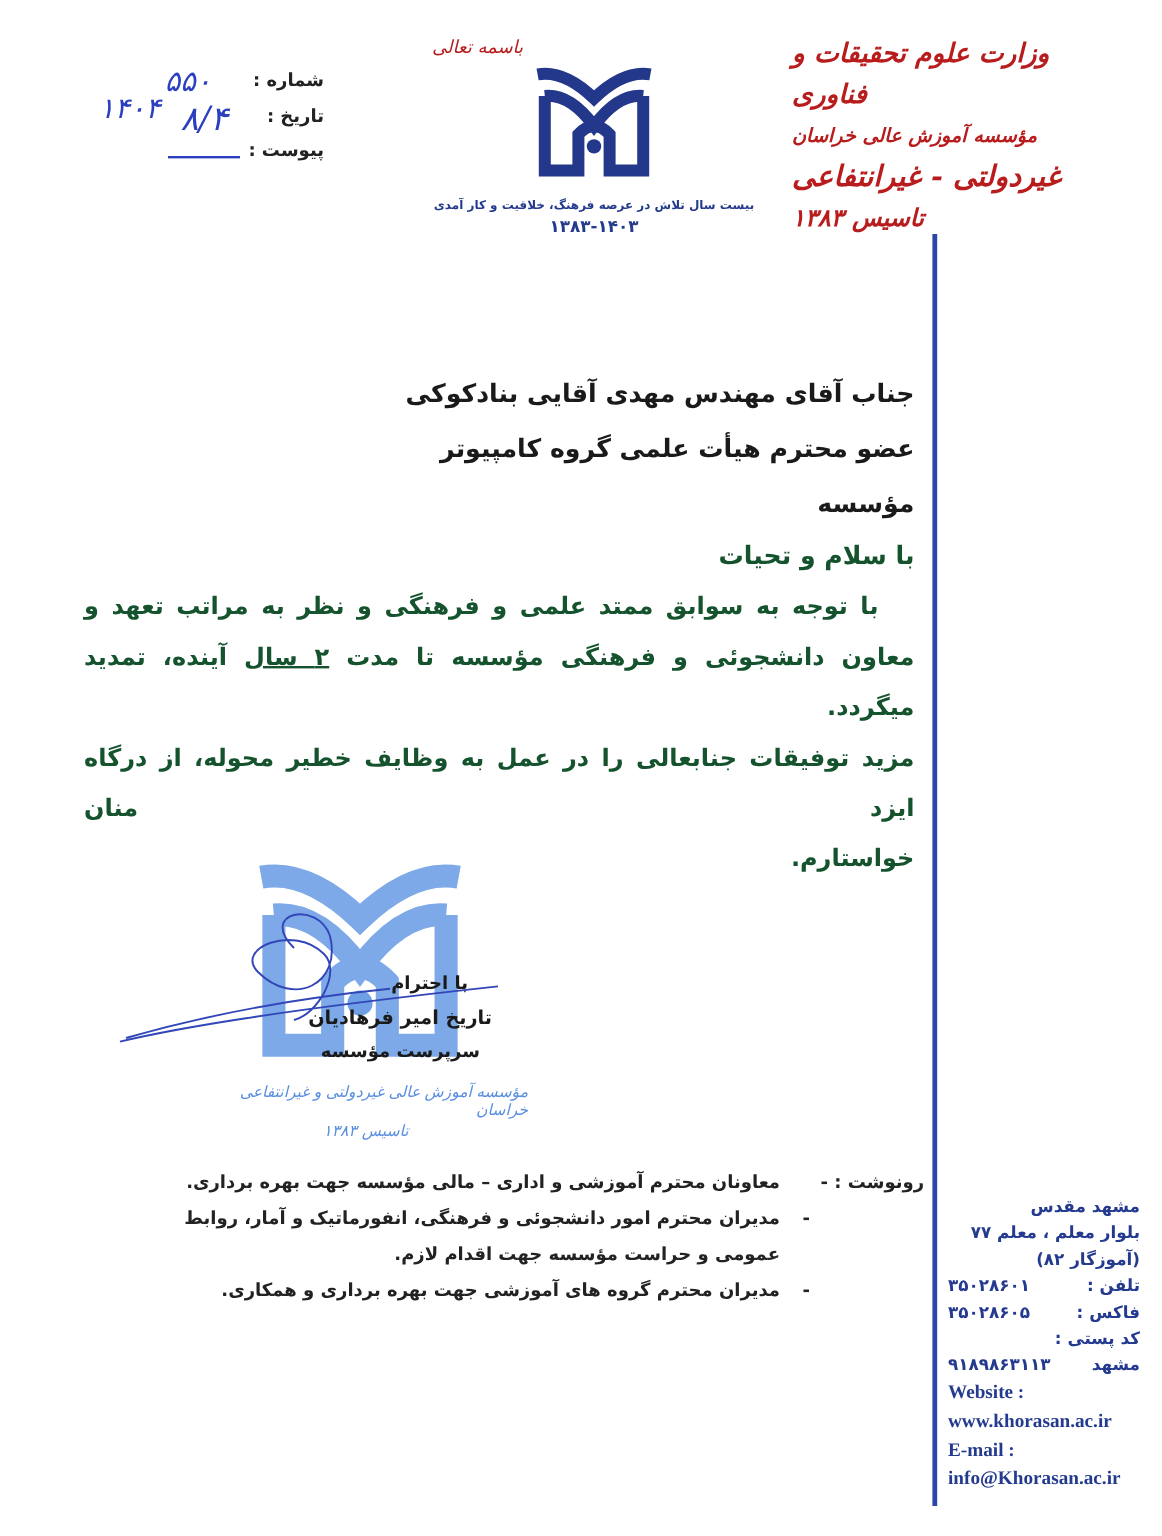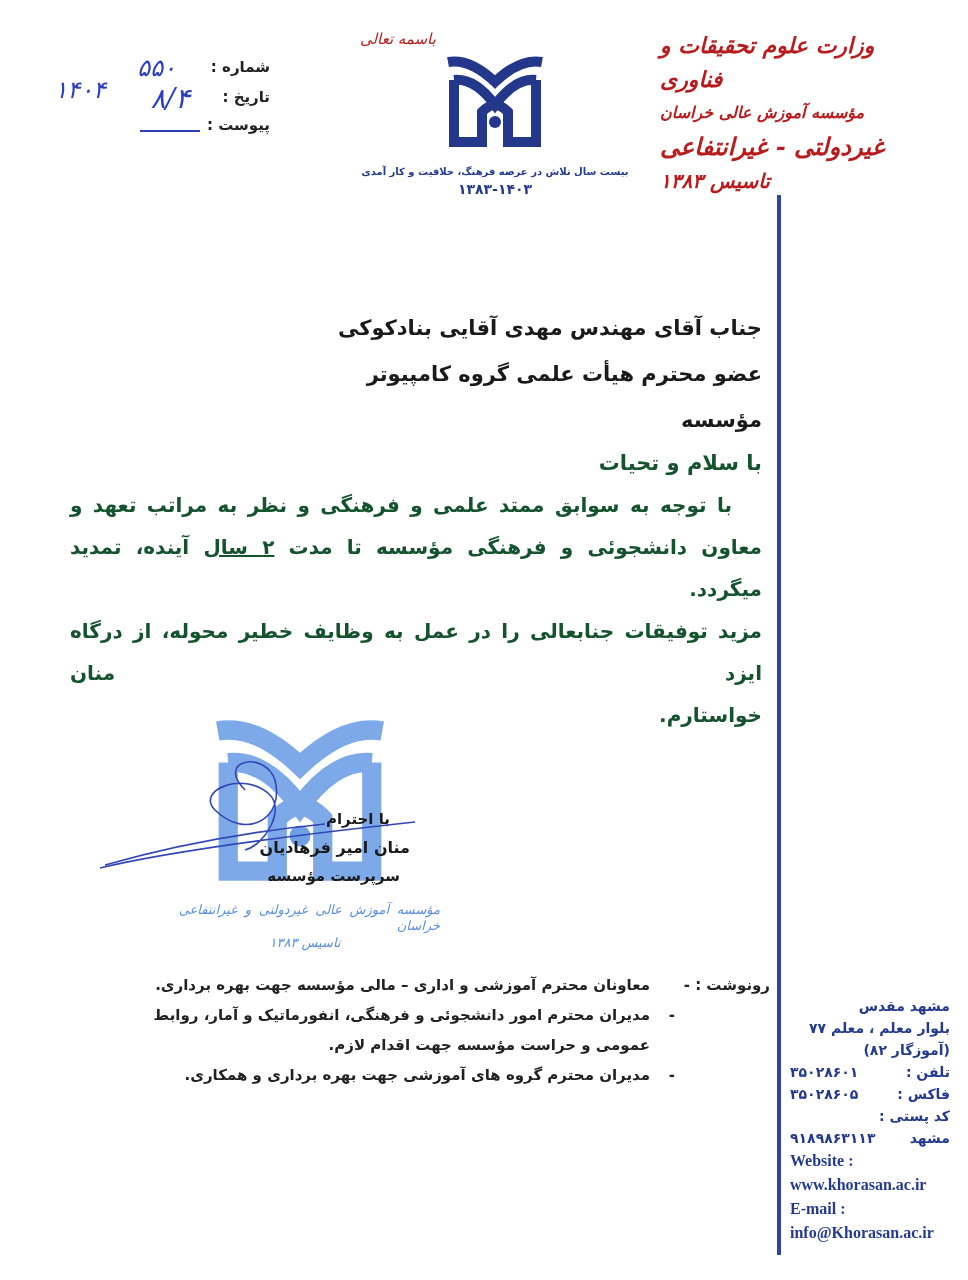--- a/index.html
+++ b/index.html
@@ -48,21 +48,21 @@
 </div>
 
 <div class="abs rtl" style="left:30px; top:58px; width:240px;">
   <div style="height:30px; position:relative;">
     <span class="meta-label abs" style="right:0; top:0;">شماره :</span>
     <span class="hand abs" style="right:94px; top:-4px; font-size:24px;">۵۵۰</span>
   </div>
   <div style="height:28px; position:relative;">
     <span class="meta-label abs" style="right:0; top:0;">تاریخ :</span>
     <span class="hand abs" style="right:80px; top:-6px; font-size:28px;">۸/۴</span>
-    <span class="hand abs" style="right:164px; top:-12px; font-size:24px;">۱۴۰۴</span>
+    <span class="hand abs" style="right:136px; top:-12px; font-size:24px;">۱۴۰۴</span>
   </div>
   <div style="height:28px; position:relative;">
     <span class="meta-label abs" style="right:0; top:0;">پیوست :</span>
     <span class="abs" style="right:70px; top:14px; width:60px; height:2px; background:#2b3fbf;"></span>
   </div>
 </div>
 
 <div class="vrule"></div>
 
 <div class="abs rtl" style="left:300px; top:305px; width:462px;">
@@ -85,24 +85,24 @@
       <path d="M14 30 L14 92 L42 92 L42 62 Q55 48 68 62 L68 92 L96 92 L96 30"></path>
       <path d="M14 30 Q35 28 55 55 Q75 28 96 30"></path>
     </g>
     <circle cx="55" cy="72" r="6" fill="#6fa0e6"></circle>
   </svg>
   <svg class="abs" style="left:0; top:40px;" width="330" height="120" viewBox="0 0 330 120">
     <path d="M5 118 C80 100 200 85 320 72 M10 115 C90 92 170 80 230 74 M150 40 C120 10 170 0 180 30 C190 70 150 90 120 60 C100 40 150 20 175 45 C190 60 170 95 150 100" fill="none" stroke="#3346b8" stroke-width="1.6"></path>
   </svg>
   <div class="abs rtl" style="left:100px; top:95px; width:215px;">
     <div style="font-weight:bold; font-size:15px; line-height:28px; padding-right:20px;">با احترام</div>
-    <div style="font-weight:bold; font-size:16px; line-height:30px;">منان امیر فرهادیان</div>
+    <div style="font-weight:bold; font-size:16px; line-height:30px;">تاریخ امیر فرهادیان</div>
     <div style="font-weight:bold; font-size:15px; line-height:26px; padding-right:10px;">سرپرست مؤسسه</div>
   </div>
-  <div class="abs" style="left:60px; top:192px; width:285px; color:#5a8fe0; font-family:Liberation Mono, monospace; font-style:italic; font-size:13px; direction:rtl; text-align:right;">مؤسسه آموزش عالی غیردولتی و غیرانتفاعی خراسان</div>
+  <div class="abs" style="left:60px; top:192px; width:285px; color:#5a8fe0; font-family:Liberation Sans, sans-serif; font-style:italic; font-size:13px; direction:rtl; text-align:right;">مؤسسه آموزش عالی غیردولتی و غیرانتفاعی خراسان</div>
   <div class="abs" style="left:150px; top:225px; width:120px; color:#5a8fe0; font-family:'DejaVu Serif', serif; font-style:italic; font-size:13px; direction:rtl; text-align:center;">تاسیس ۱۳۸۳</div>
 </div>
 
 <div class="abs rtl cc" style="left:140px; top:970px; width:630px;">
   <div style="position:relative; height:30px;">
     <span class="abs" style="right:0; top:0;">رونوشت : -</span>
     <span class="abs" style="right:120px; top:0;">معاونان محترم آموزشی و اداری – مالی مؤسسه جهت بهره برداری.</span>
   </div>
   <div style="position:relative; height:30px;">
     <span class="abs" style="right:95px; top:0;">-</span>

